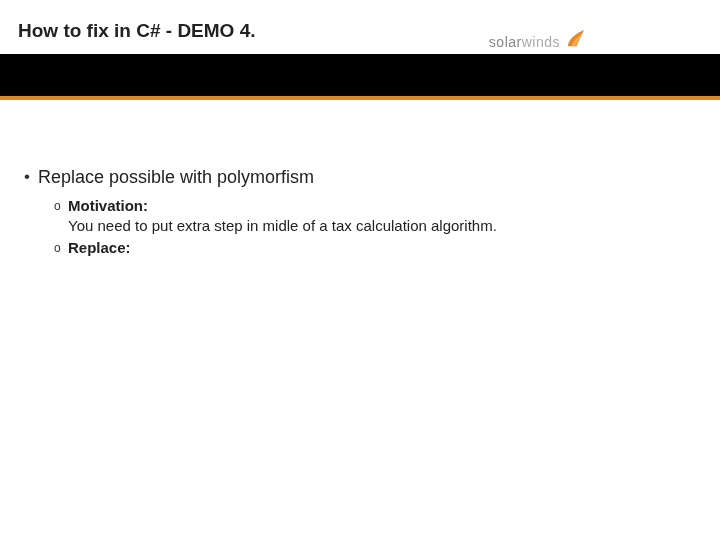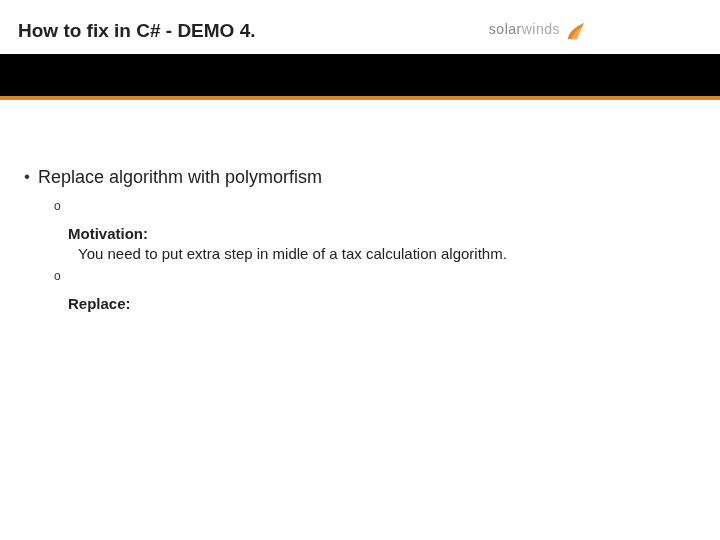--- a/index.html
+++ b/index.html
@@ -2,34 +2,34 @@
 <html><head>
 <meta charset="utf-8">
 <style>
   * { margin: 0; padding: 0; box-sizing: border-box; }
   html, body { width: 720px; height: 540px; font-family: Arial, Helvetica, sans-serif; background: #fff; overflow: hidden; }
   .slide { width: 604px; height: 540px; position: relative; background: #fff; }
   .title { position: absolute; left: 18px; top: 24px; font-size: 19px; font-weight: bold; color: #222; z-index: 3; background: #fff; width: 684px; height: 33px; padding-top: 0; top: 20px; padding-left: 0; }
   .header-top-white { position: absolute; top: 0; left: 0; width: 720px; height: 54px; background: #fff; z-index: 2; }
   .header-black { position: absolute; top: 54px; left: 0; width: 720px; height: 42px; background: #000; z-index: 1; }
   .orange-bar { position: absolute; top: 96px; left: 0; width: 720px; height: 4px; background: #d88a2b; z-index: 1; }
-  .logo { position: absolute; right: 18px; top: 21px; display: flex; align-items: flex-start; gap: 4px; z-index: 5; }
+  .logo { position: absolute; right: 18px; top: 28px; display: flex; align-items: flex-end; gap: 4px; z-index: 5; }
   .logo-text { color: #888; font-size: 14px; letter-spacing: 0.5px; }
   .logo-text .w { color: #aaa; }
   .logo-icon { width: 22px; height: 22px; position: relative; }
   .body { position: absolute; top: 166px; left: 24px; right: 24px; }
   .bullet-row { display: flex; align-items: flex-start; margin-bottom: 8px; }
   .bullet-dot { color: #333; font-size: 17px; line-height: 22px; margin-right: 8px; }
   .bullet-text { font-size: 18px; color: #222; line-height: 22px; }
   .sub-list { margin-left: 30px; margin-top: 6px; }
   .sub-item { margin-bottom: 2px; }
   .sub-row { display: flex; align-items: flex-start; }
   .sub-marker { font-size: 12px; color: #333; line-height: 20px; margin-right: 4px; min-width: 10px; }
-  .sub-label { font-size: 15px; font-weight: bold; color: #222; line-height: 20px; margin-top: 28px; }
-  .sub-body { margin-left: 24px; font-size: 15px; color: #222; line-height: 20px; white-space: pre-line; }
+  .sub-label { font-size: 15px; font-weight: bold; color: #222; line-height: 20px; }
+  .sub-body { margin-left: 14px; font-size: 15px; color: #222; line-height: 20px; white-space: pre-line; }
 </style>
 </head>
 <body>
 
 <div class="slide">
   <div class="header-top-white"></div>
   <div class="header-black"></div>
   <div class="orange-bar"></div>
 
   <div class="title">How to fix in C# - DEMO 4.</div>
@@ -40,21 +40,21 @@
       <svg viewBox="0 0 24 24" width="22" height="22">
         <path d="M4 20 C6 10, 14 6, 22 2 C18 10, 16 14, 14 20 Z" fill="#e4892a"></path>
         <path d="M8 20 C10 14, 14 10, 20 6 C17 12, 15 16, 13 20 Z" fill="#f4a94d"></path>
       </svg>
     </span>
   </div>
 
   <div class="body">
     <div class="bullet-row">
       <span class="bullet-dot">•</span>
-      <span class="bullet-text">Replace algorithm with polymorfism</span>
+      <span class="bullet-text">Replace possible with polymorfism</span>
     </div>
     <div class="sub-list">
       <div class="sub-item">
         <div class="sub-row">
           <span class="sub-marker">o</span>
           <span class="sub-label">Motivation:</span>
         </div>
         <div class="sub-body">You need to put extra step in midle of a tax calculation algorithm.</div>
       </div>
       <div class="sub-item">

